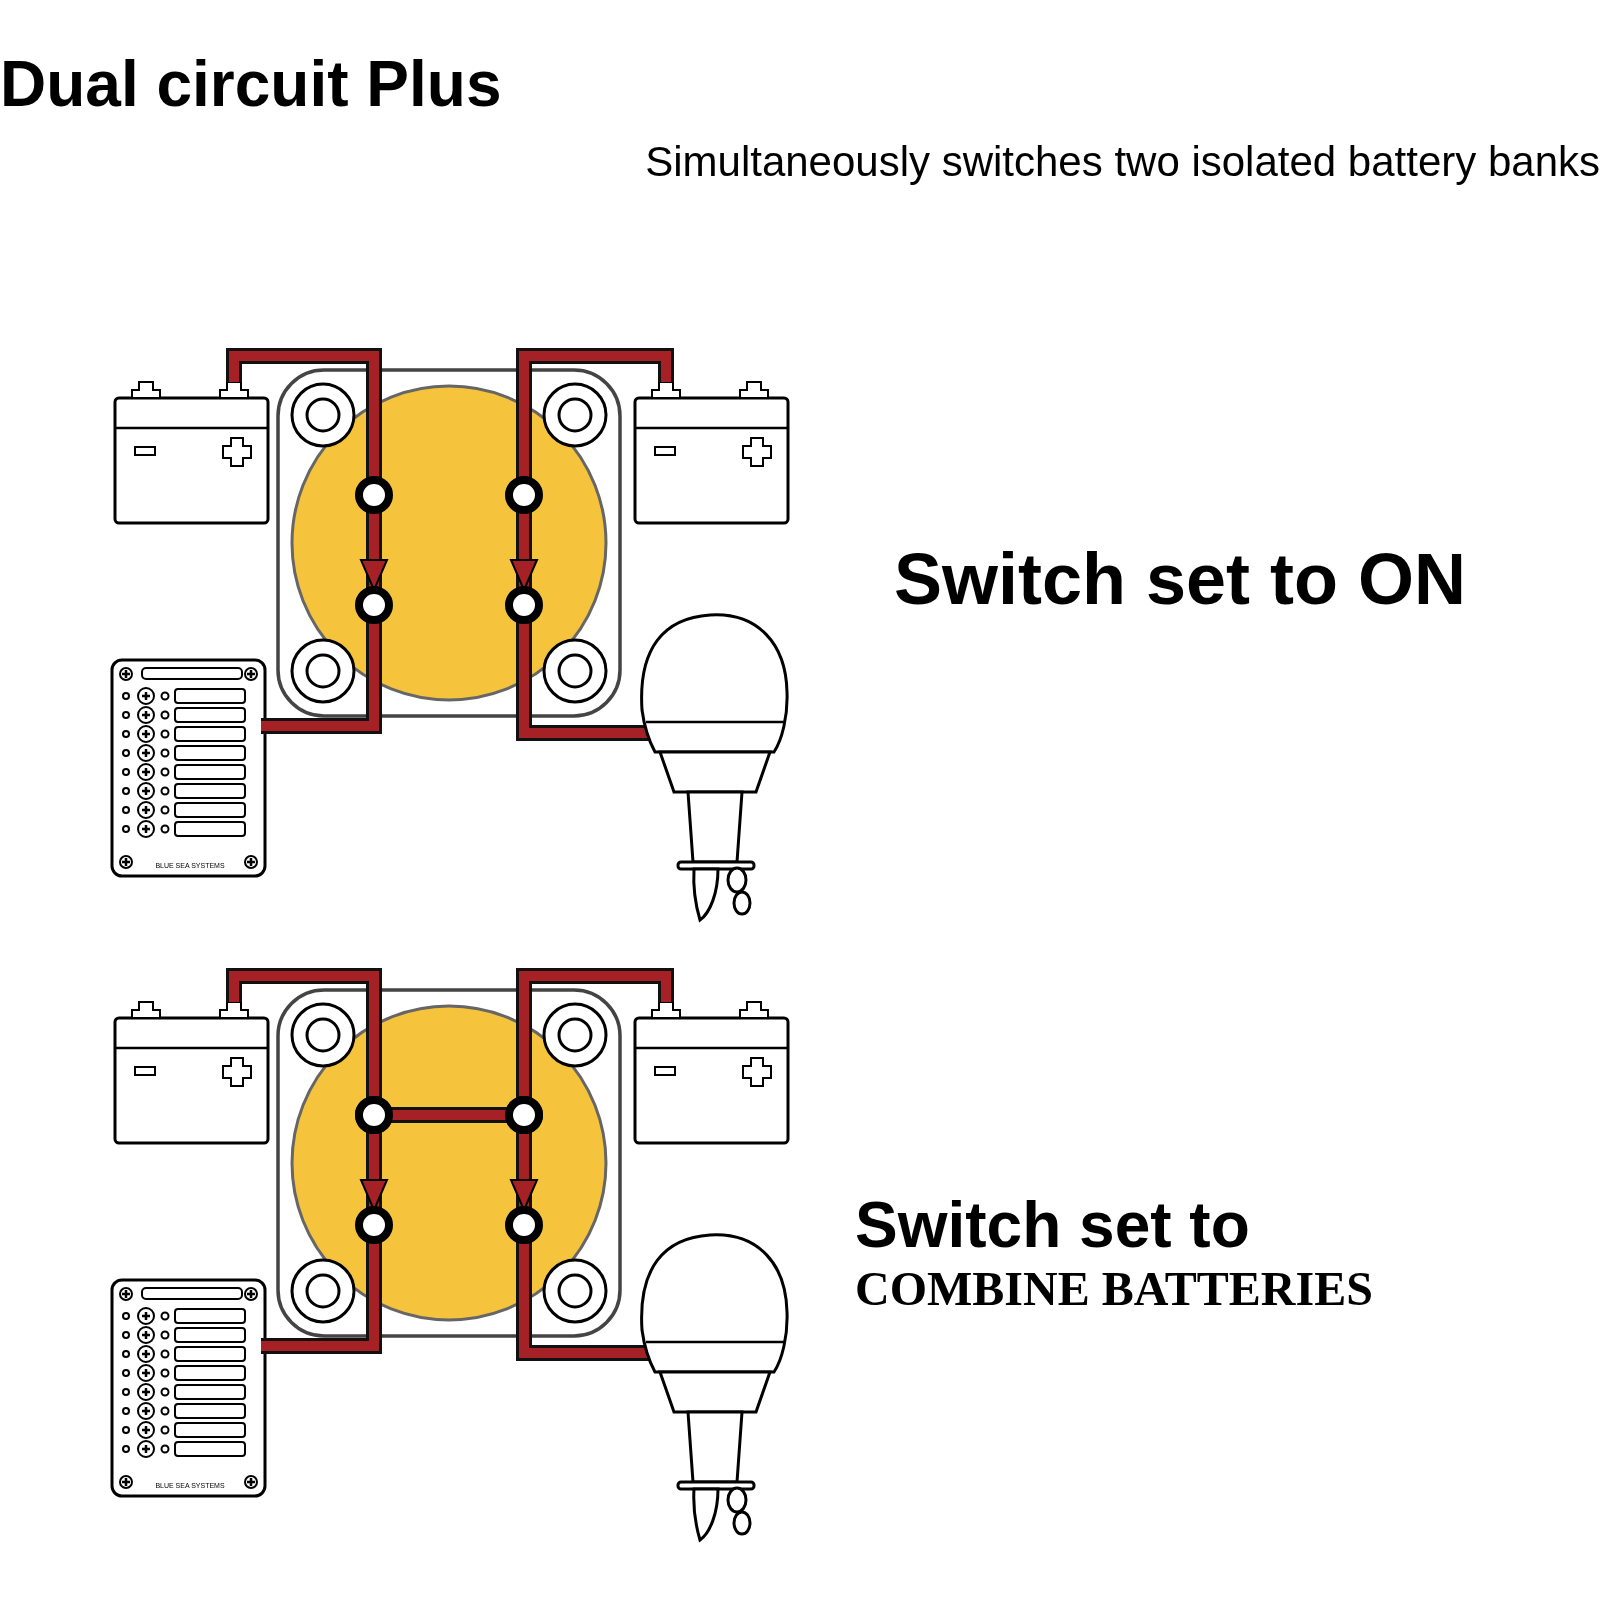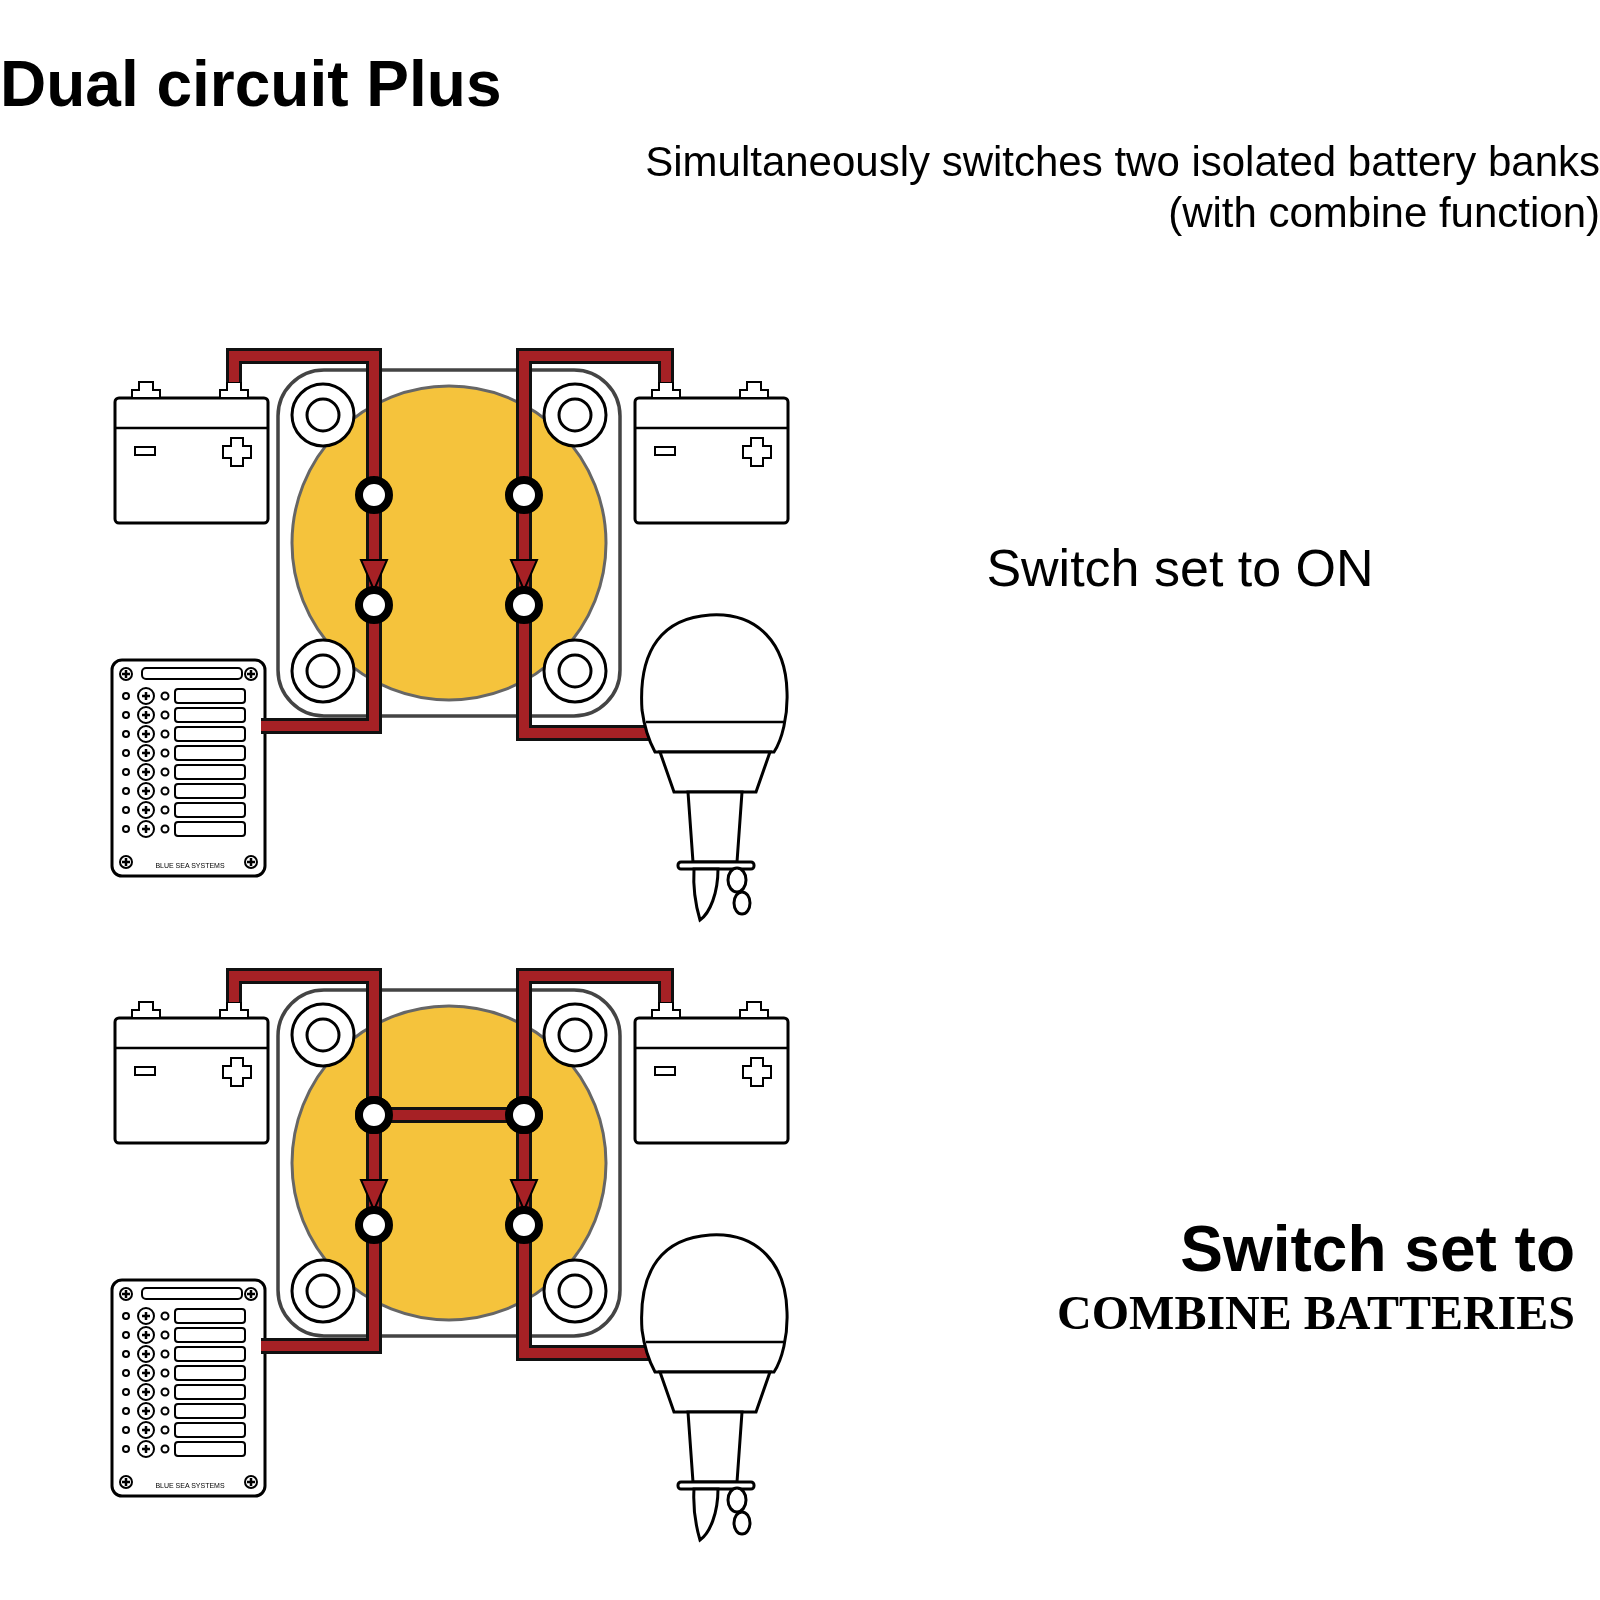--- a/index.html
+++ b/index.html
@@ -1,20 +1,20 @@
 <!DOCTYPE html>
 <html><head>
 <meta charset="utf-8">
 <style>
   html,body{margin:0;padding:0;background:#fff;}
   body{width:1600px;height:1600px;position:relative;font-family:"Liberation Sans",sans-serif;color:#000;overflow:hidden;}
   .page-title{position:absolute;top:52px;left:0;width:100%;text-align:left;font-size:64px;font-weight:bold;line-height:1;}
   .subtitle{position:absolute;top:136px;left:0;width:100%;text-align:right;font-size:42px;line-height:1.22;}
-  .label-on{position:absolute;left:830px;top:538px;width:700px;text-align:center;font-size:52px;font-weight:normal;}
-  .label-combine{position:absolute;left:855px;top:1190px;width:720px;text-align:right;margin-top:24px;}
+  .label-on{position:absolute;left:830px;top:538px;width:700px;text-align:center;font-size:72px;font-weight:bold;}
+  .label-combine{position:absolute;left:855px;top:1190px;width:720px;text-align:left;}
   .label-combine .l1{font-size:64px;font-weight:bold;line-height:1.1;}
   .label-combine .l2{font-size:48px;font-weight:bold;line-height:1.2;font-family:Liberation Serif, serif;}
   .diag{position:absolute;left:80px;width:780px;height:620px;}
   #diag-on{top:318px;}
   #diag-combine{top:938px;}
   .hiddefs{position:absolute;width:0;height:0;overflow:hidden;}
   
   .ol{fill:#fff;stroke:#000;stroke-width:3;}
   .thin{fill:#fff;stroke:#000;stroke-width:2;}
   .lineonly{fill:none;stroke:#000;stroke-width:2.5;}
@@ -25,21 +25,20 @@
   .yellow{fill:#f5c33c;stroke:#666;stroke-width:3;}
   .plate{fill:#fff;stroke:#444;stroke-width:3.5;}
   .brand{font-size:7px;font-family:"Liberation Sans",sans-serif;fill:#000;}
 </style>
 </head>
 <body>
 
 <div class="page-title">Dual circuit Plus</div>
 <div class="subtitle">
   <div>Simultaneously switches two isolated battery banks</div>
-  <div>(with combine function)</div>
 </div>
 
 <svg class="hiddefs" aria-hidden="true">
   <defs>
 
     <g id="battery">
       <rect class="ol" x="0" y="27" width="153" height="125" rx="4"></rect>
       <line class="lineonly" x1="0" y1="57" x2="153" y2="57"></line>
       <path class="thin" d="M17 27 v-8 h7 v-8 h14 v8 h7 v8 z"></path>
       <path class="thin" d="M105 27 v-8 h7 v-8 h14 v8 h7 v8 z"></path>

